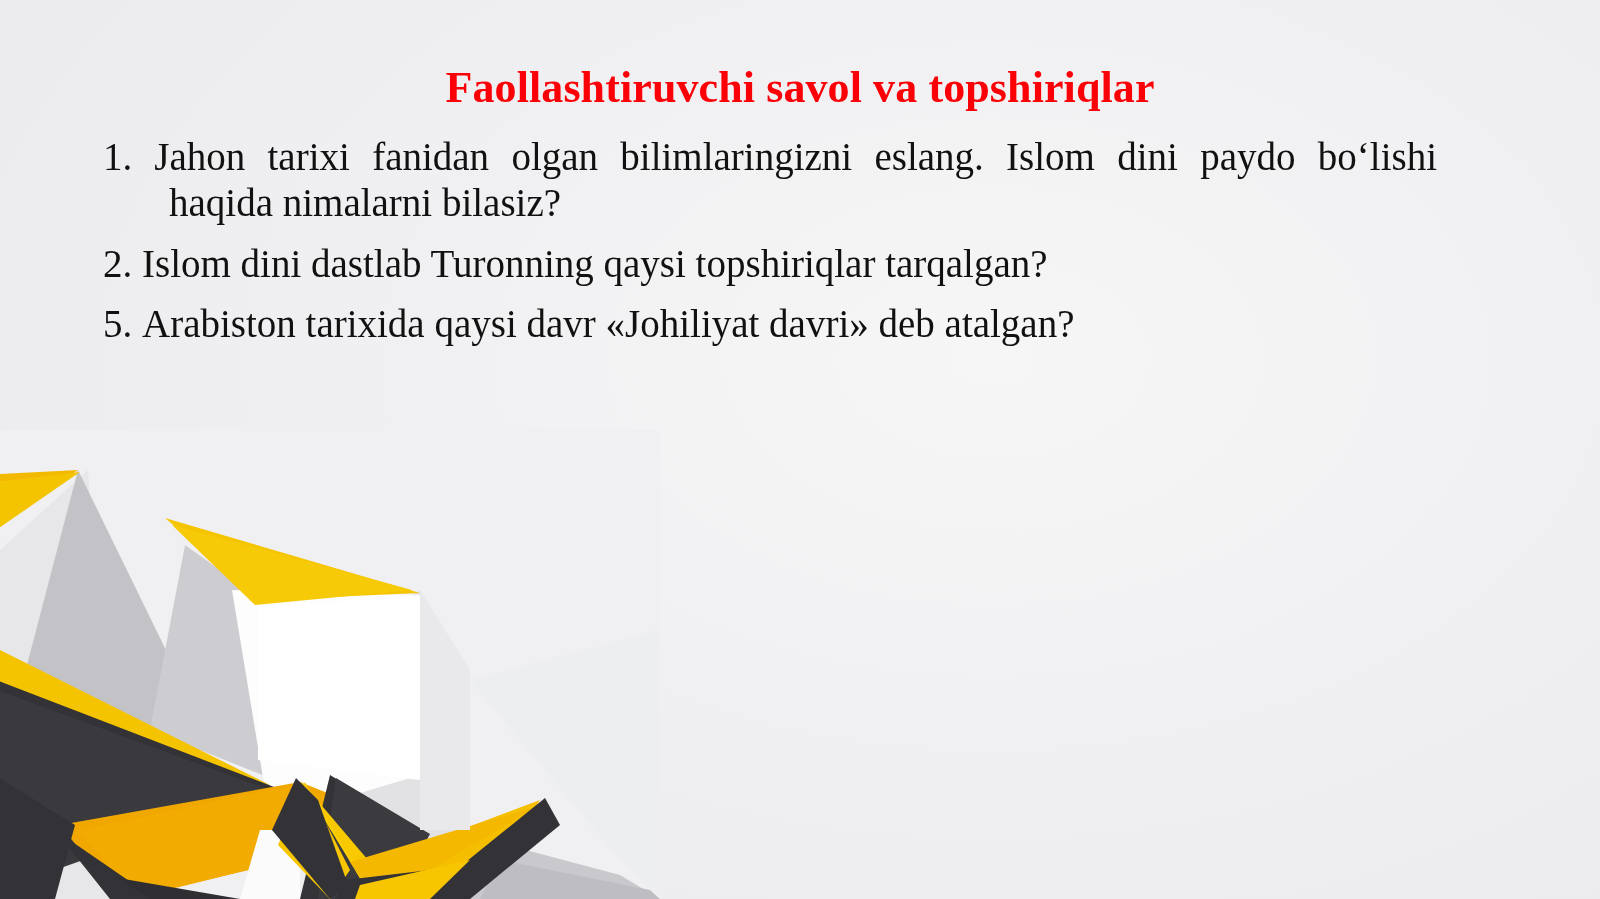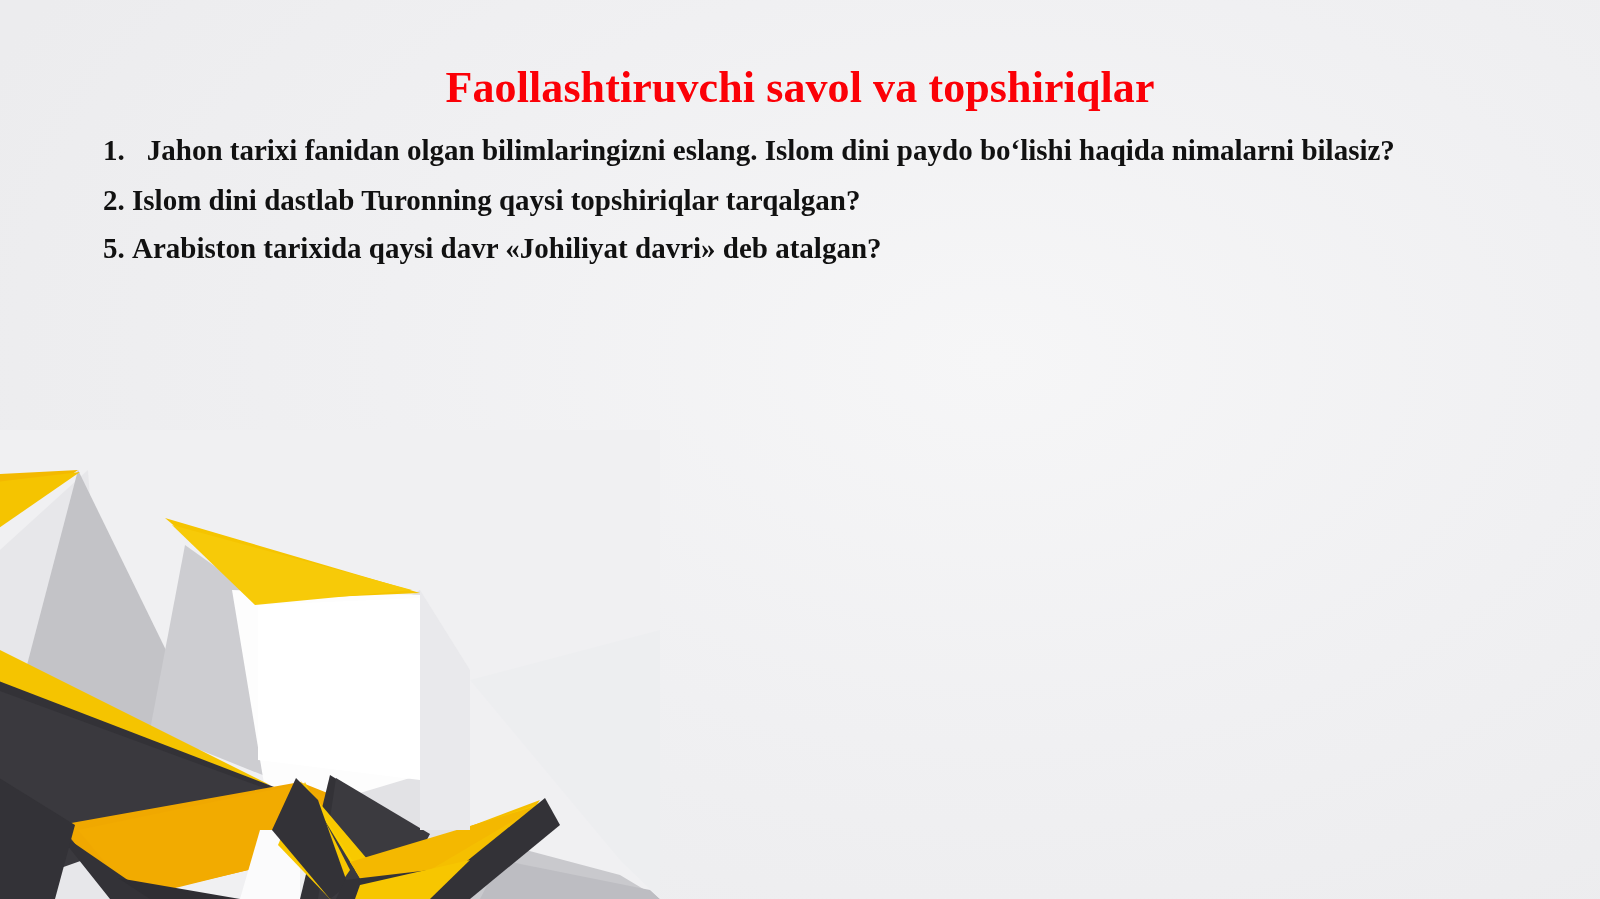--- a/index.html
+++ b/index.html
@@ -52,22 +52,22 @@
     list-style:none;
     margin:0;
     padding:0;
     position:absolute;
     left:103px;
     top:134px;
     width:1334px;
   }
 
   .q {
-    font-size:29px;
-    font-weight:bold;
+    font-size:39px;
+    font-weight:normal;
     color:#111111;
     line-height:1.17;
     text-align:justify;
     text-justify:inter-word;
     margin-bottom:12px;
     position:relative;
     text-shadow:0 0 1px rgba(255,255,255,0.4);
   }
   .q:last-child { margin-bottom:0; }
 

